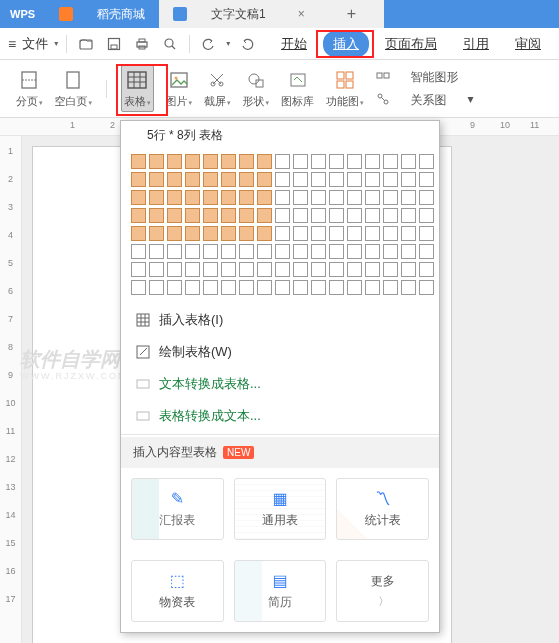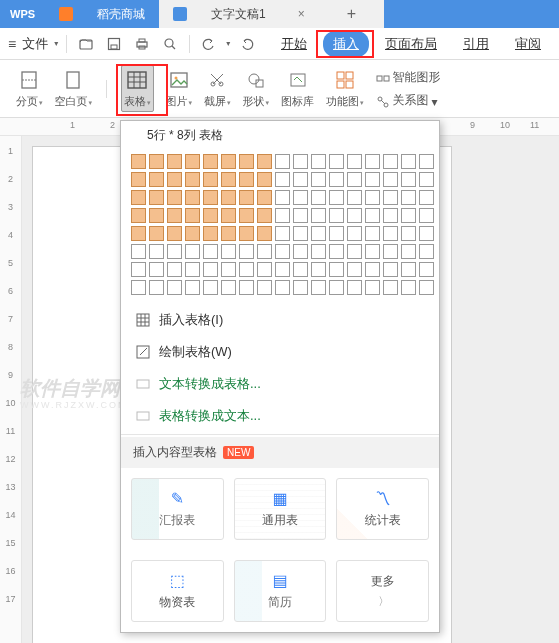--- a/index.html
+++ b/index.html
@@ -24,30 +24,30 @@
 .tab { padding: 4px 10px; color: #333; text-decoration: underline; }
 .tab.active { background: #4a90e2; color: #fff; border-radius: 12px; }
 .hl-red { position: absolute; border: 2px solid #ff2222; pointer-events: none; }
 
 .toolbar { height: 58px; display: flex; align-items: center; gap: 12px; padding: 6px 16px; border-bottom: 1px solid #ddd; font-size: 12px; }
 .tbtn { display: flex; flex-direction: column; align-items: center; gap: 2px; color: #555; }
 .tbtn .lbl { font-size: 11px; }
 .tbtn .ic { width: 24px; height: 24px; display:flex; align-items:center; justify-content:center; font-size:18px; color:#666; }
 .tbtn .small-tri { font-size: 7px; margin-left: 1px; color:#888; }
 .hl-table { background: #d8d8d8; border: 1px solid #999; padding: 2px; border-radius: 2px; }
-.tbar-link { display:flex; align-items:flex-end; gap:3px; color:#555; font-size:12px; }
+.tbar-link { display:flex; align-items:flex-start; gap:21px; color:#555; font-size:12px; }
 
 .ruler-h { height: 18px; background: #fafafa; border-bottom: 1px solid #e5e5e5; position: relative; font-size: 9px; color: #888; }
 .ruler-h span { position: absolute; top: 2px; }
 .layout { display: flex; height: calc(643px - 28px - 32px - 58px); }
 .ruler-v { width: 22px; background: #fafafa; border-right: 1px solid #e5e5e5; display: flex; flex-direction: column; align-items: center; font-size: 9px; color: #888; gap: 18px; padding-top: 10px; }
 .page-area { flex: 1; background: #eee; position: relative; }
 .page { position: absolute; left: 10px; top: 10px; width: 420px; height: 500px; background: #fff; border: 1px solid #ccc; }
 
-.watermark { position: absolute; left: 20px; top: 375px; color: #ddd; font-size: 20px; font-weight: bold; font-style: italic; pointer-events: none; z-index: 5; }
+.watermark { position: absolute; left: 20px; top: 346px; color: #ddd; font-size: 20px; font-weight: bold; font-style: italic; pointer-events: none; z-index: 5; }
 .watermark .sub { font-size: 9px; letter-spacing: 2px; display:block; color:#e5e5e5; font-style: normal; font-weight: normal; margin-top: -2px; }
 
 .dropdown { position: absolute; left: 120px; top: 120px; width: 320px; background: #fff; border: 1px solid #bbb; box-shadow: 2px 2px 8px rgba(0,0,0,.25); z-index: 10; }
 .dd-hint { padding: 6px 26px; font-size: 12px; color: #333; }
 .grid { padding: 4px 10px 8px 10px; display: grid; grid-template-columns: repeat(17, 16px); grid-auto-rows: 16px; gap: 2px; }
 .cell { width: 15px; height: 15px; border: 1px solid #999; background: #fff; }
 .cell.sel { background: #f4bf8e; border-color: #cc8a4a; }
 .dd-item { display: flex; align-items: center; gap: 8px; padding: 7px 14px; color: #333; font-size: 13px; }
 .dd-item.disabled { color: #15803d; }
 .dd-item .ic { width: 16px; height: 16px; display:flex; align-items:center; justify-content:center; font-size:14px; }

